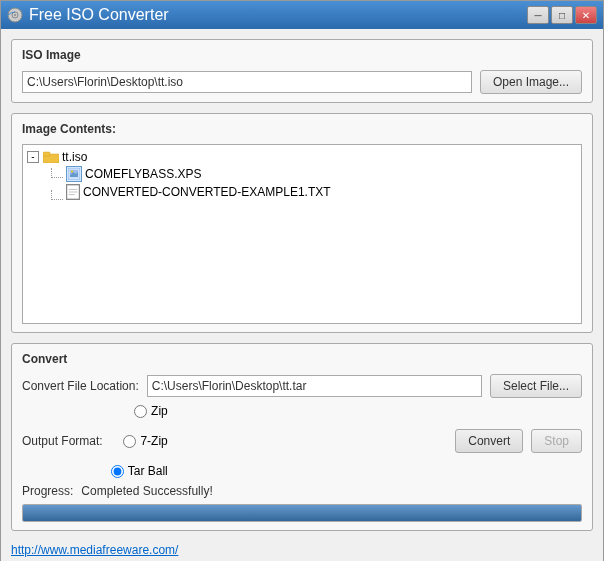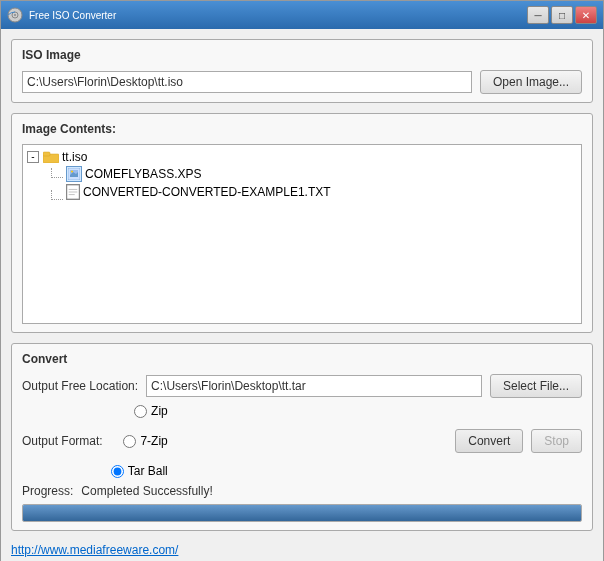--- a/index.html
+++ b/index.html
@@ -28,21 +28,21 @@
       gap: 6px;
       flex-shrink: 0;
     }
     .title-bar-icon {
       width: 16px;
       height: 16px;
       flex-shrink: 0;
     }
     .title-bar-text {
       color: white;
-      font-size: 10px;
+      font-size: 16px;
       flex: 1;
       font-weight: 400;
     }
     .title-bar-buttons {
       display: flex;
       gap: 2px;
     }
     .title-btn {
       width: 22px;
       height: 18px;
@@ -295,21 +295,21 @@
             </span>
           </div>
         </div>
       </div>
     </div>
 
     <div class="group-box">
       <div class="group-label">Convert</div>
 
       <div class="row">
-        <span class="field-label">Output Free Location:</span>
+        <span class="field-label">Convert File Location:</span>
         <input class="text-input" type="text" value="C:\Users\Florin\Desktop\tt.tar" style="">
         <button class="btn">Select File...</button>
       </div>
 
       <div class="row">
         <span class="field-label">Output Format:</span>
         <div class="radio-group">
           <label class="radio-item">
             <input type="radio" name="format" value="zip" style="">
             <span>Zip</span>

